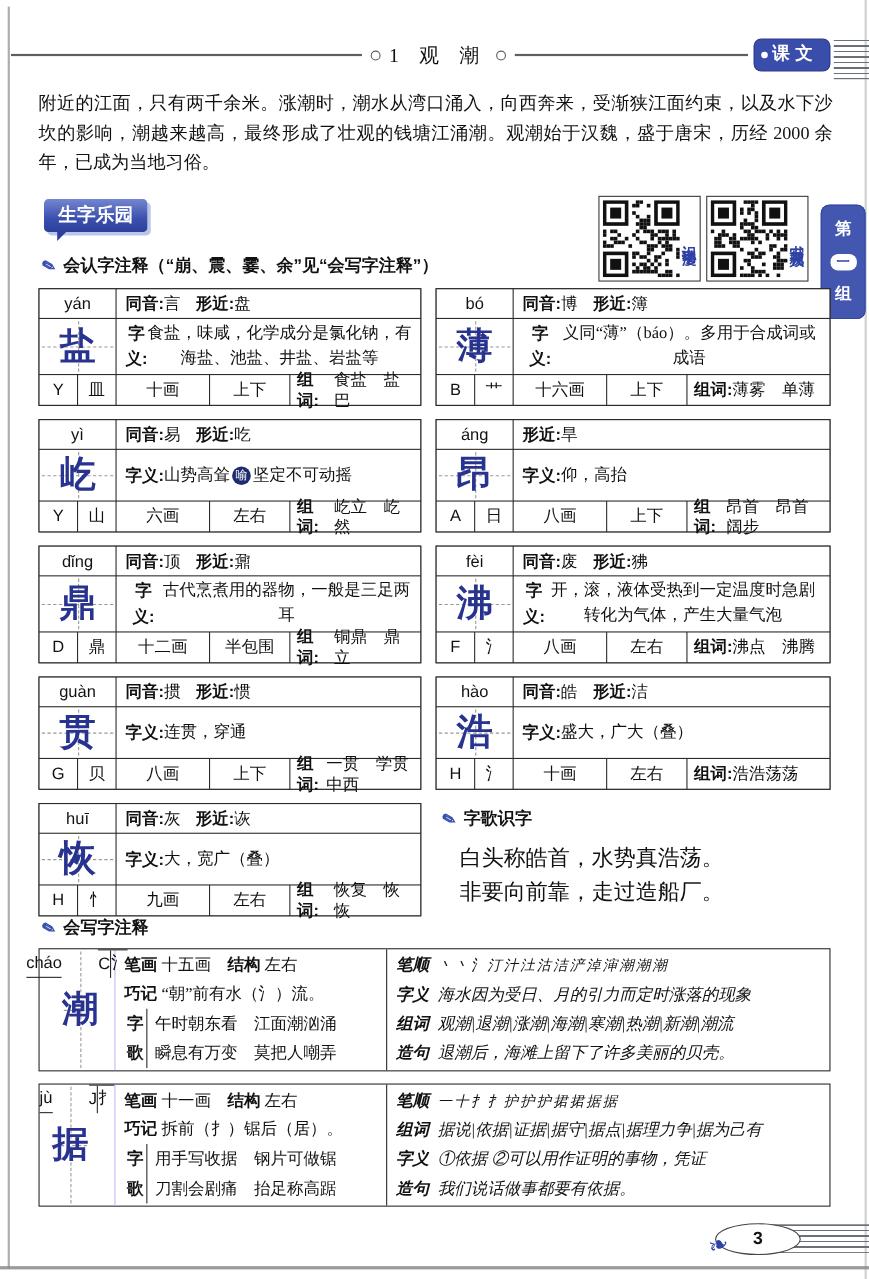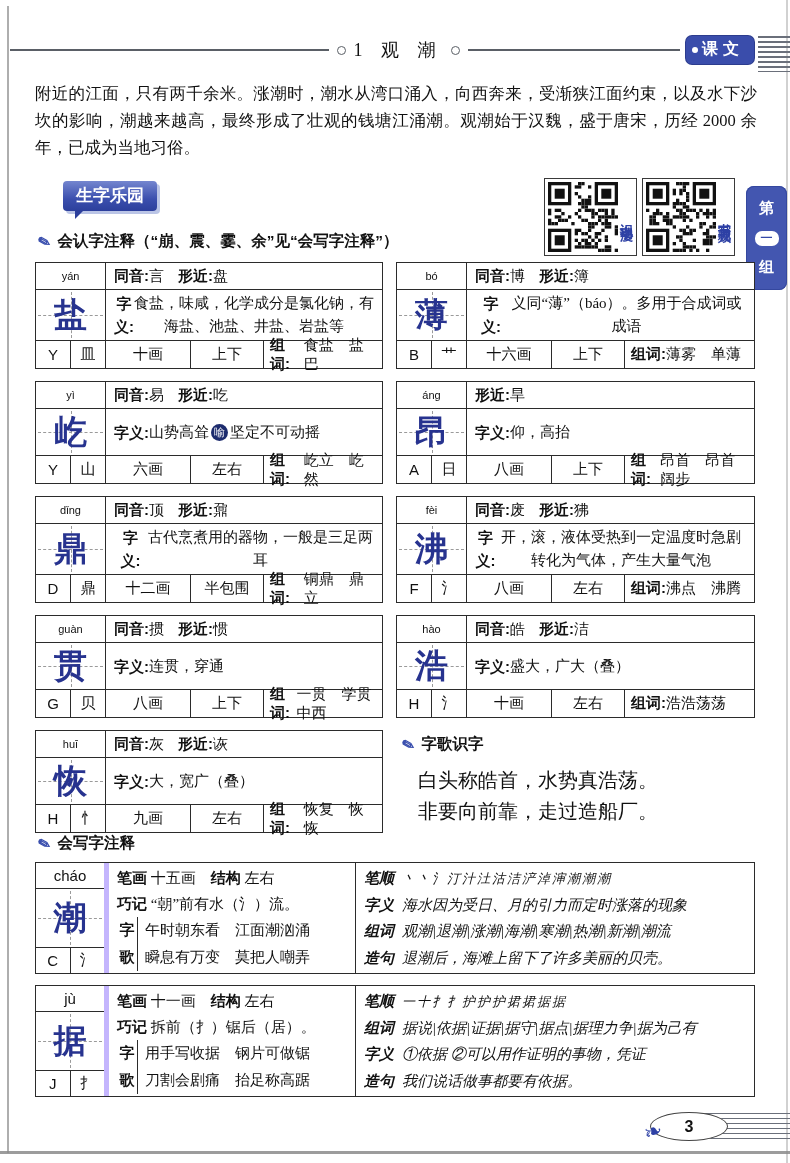--- a/index.html
+++ b/index.html
@@ -28,21 +28,21 @@
   .kw-tab::before{content:"";position:absolute;left:6px;top:50%;margin-top:-3px;width:6px;height:6px;
           background:#fff;border-radius:50%;}
 
   
   .intro{position:absolute;top:80px;left:35px;width:722px;font-size:16.5px;line-height:27px;
          text-align:justify;}
 
   
   .badge{position:absolute;top:181px;left:40px;background:linear-gradient(180deg,#7486cf 0%,#3b4fae 60%,#2c3f9c 100%);
          color:#fff;font-family:"Liberation Sans",sans-serif;font-weight:bold;font-size:17px;
-         padding:3px 13px 4px;border-radius:4px;box-shadow:3px 3px 0 rgba(120,140,205,.5);margin-left:23px;}
+         padding:3px 13px 4px;border-radius:4px;box-shadow:3px 3px 0 rgba(120,140,205,.5);}
   .badge::after{content:"";position:absolute;left:12px;bottom:-8px;width:0;height:0;
          border-left:9px solid #2c3f9c;border-bottom:9px solid transparent;}
 
   
   .qrwrap{position:absolute;top:178px;right:55px;display:flex;gap:5px;}
   .qrbox{border:1.5px solid #3a3a3a;background:#fff;padding:3px;display:flex;align-items:center;gap:2px;}
   .qrbox svg{display:block;}
   .qrlabel{writing-mode:vertical-rl;text-orientation:upright;font-family:"Liberation Sans",sans-serif;
            font-weight:bold;color:#2e41a5;font-size:13px;letter-spacing:2px;line-height:1;}
 
@@ -61,21 +61,21 @@
   .h-renzi{position:absolute;top:231px;left:38px;}
   .h-xiezi{position:absolute;top:833px;left:38px;}
 
   
   .rgrid{position:absolute;top:262px;left:35px;width:720px;display:grid;
          grid-template-columns:348px 1fr;column-gap:13px;row-gap:12px;}
   .rcard{border:1.5px solid #2b2b2b;background:#2b2b2b;display:grid;
          grid-template-columns:34px 34px 84px 72px 1fr;grid-template-rows:26px minmax(46px,1fr) 27px;
          gap:1px;font-size:15px;}
   .rcard>div{background:#fff;display:flex;align-items:center;}
-  .c-pin{grid-column:1/3;justify-content:center;font-family:"Liberation Sans",sans-serif;font-size:11px;}
+  .c-pin{grid-column:1/3;justify-content:center;font-family:"Liberation Sans",sans-serif;font-size:15px;}
   .c-chr{grid-column:1/3;justify-content:center;position:relative;}
   .c-chr::before{content:"";position:absolute;left:50%;top:2px;bottom:2px;border-left:1px dashed #9a9a9a;}
   .c-chr::after{content:"";position:absolute;top:50%;left:2px;right:2px;border-top:1px dashed #9a9a9a;}
   .bigchar{position:relative;z-index:1;font-size:33px;color:#27338f;font-weight:bold;line-height:1;}
   .c-info{grid-column:3/6;padding:0 8px;}
   .c-mean{grid-column:3/6;padding:2px 8px;line-height:23px;display:block;font-size:15px;}
   .c-mean,.c-info{text-align:center;}
   .c-let,.c-rad{justify-content:center;font-size:15px;}
   .c-let{font-family:"Liberation Sans",sans-serif;}
   .c-str,.c-stru{justify-content:center;}
@@ -85,21 +85,21 @@
            font-size:11px;align-items:center;justify-content:center;margin:0 2px;vertical-align:-2px;
            font-family:"Liberation Sans",sans-serif;}
 
   
   .zgblock{padding:4px 0 0 6px;}
   .zgblock .lines{margin:10px 0 0 16px;font-size:20px;line-height:31px;}
 
   
   .warea{position:absolute;top:862px;left:35px;width:720px;display:flex;flex-direction:column;gap:11px;}
   .wcard{border:1.5px solid #2b2b2b;display:flex;height:110px;background:#fff;font-size:15px;}
-  .wA{width:68px;border-right:5px solid #c4b5fd;display:flex;flex-direction:column;flex:none;justify-content:center;}
+  .wA{width:68px;border-right:1px solid #c4b5fd;display:flex;flex-direction:row;flex:none;justify-content:center;}
   .wA .pin{height:25px;line-height:25px;text-align:center;border-bottom:1px solid #2b2b2b;
            font-family:"Liberation Sans",sans-serif;}
   .wA .chr{flex:1;position:relative;display:flex;align-items:center;justify-content:center;}
   .wA .chr::before{content:"";position:absolute;left:50%;top:2px;bottom:2px;border-left:1px dashed #9a9a9a;}
   .wA .chr::after{content:"";position:absolute;top:50%;left:2px;right:2px;border-top:1px dashed #9a9a9a;}
   .wA .lets{height:25px;border-top:1px solid #2b2b2b;display:flex;}
   .wA .lets span{flex:1;text-align:center;line-height:25px;}
   .wA .lets span:first-child{border-right:1px solid #2b2b2b;font-family:"Liberation Sans",sans-serif;}
   .wB{width:232px;flex:none;padding:2px 6px 2px 8px;display:flex;flex-direction:column;}
   .wB .r1,.wB .r2{height:26px;line-height:26px;white-space:nowrap;}

